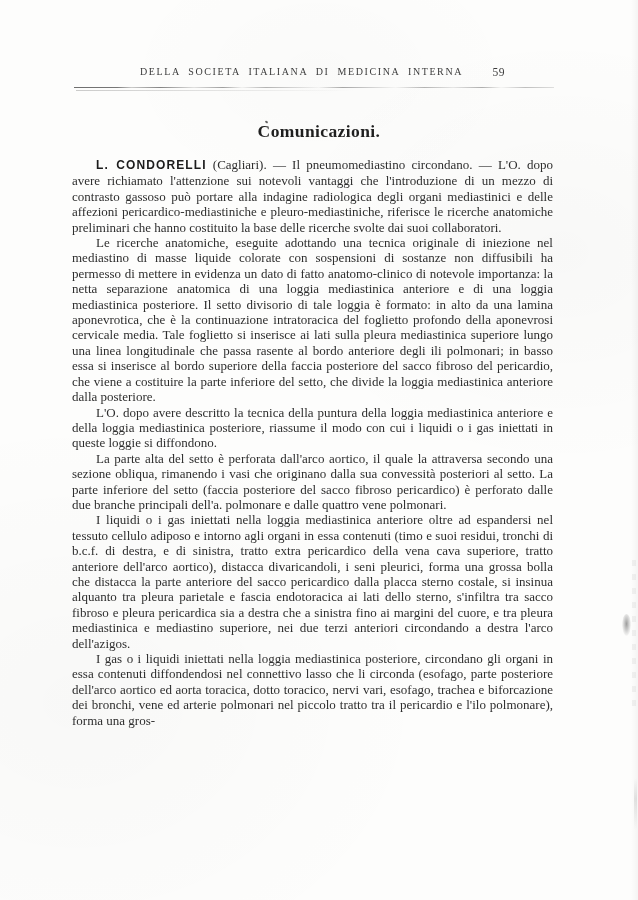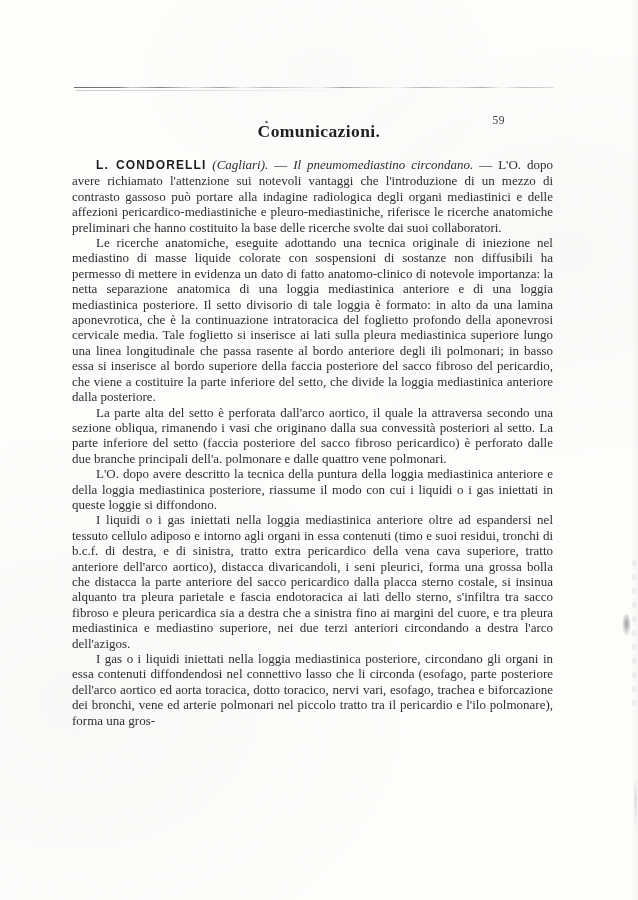--- a/index.html
+++ b/index.html
@@ -16,21 +16,21 @@
   }
   
   .running-head{
     position:absolute;top:66px;left:72px;width:481px;height:14px;
     font-size:10px;line-height:12px;color:#3c3c3c;
     text-align:center;letter-spacing:1.6px;word-spacing:4px;
     font-family:"Liberation Serif", serif;
   }
   .running-head .journal{display:inline-block;transform:translateX(-11px);}
   .running-head .pagenum{
-    position:absolute;right:48px;top:0;font-size:11.5px;letter-spacing:0.5px;word-spacing:0;margin-top:48px;
+    position:absolute;right:48px;top:0;font-size:11.5px;letter-spacing:0.5px;word-spacing:0;
   }
   
   .head-rule{
     position:absolute;top:87px;left:74px;width:480px;height:2px;
     background:linear-gradient(90deg,
       rgba(75,75,75,.8) 0%, rgba(75,75,75,.75) 9%, rgba(125,125,125,.4) 12%,
       rgba(80,80,80,.7) 18%, rgba(150,150,150,.28) 25%, rgba(95,95,95,.6) 31%,
       rgba(170,170,170,.12) 35%, rgba(105,105,105,.5) 40%, rgba(145,145,145,.3) 47%,
       rgba(180,180,180,.1) 51%, rgba(95,95,95,.55) 56%, rgba(135,135,135,.3) 63%,
       rgba(180,180,180,.1) 67%, rgba(105,105,105,.5) 73%, rgba(155,155,155,.22) 79%,
@@ -52,21 +52,21 @@
   .body-col{
     position:absolute;top:157px;left:72px;width:481px;
     font-size:13px;line-height:15.4px;text-align:justify;
     color:#2e2e2e;
   }
   .body-col p{margin:0;padding:0;text-indent:24px;}
   .author{
     font-family:"Liberation Sans", sans-serif;font-weight:700;
     font-size:12px;letter-spacing:1.1px;color:#1c1c1c;
   }
-  .it{font-style:italic;}
+  .it{}
   
   .speck{
     position:absolute;left:265px;top:121px;width:3px;height:2px;border-radius:50%;
     background:rgba(50,50,50,0.75);transform:rotate(25deg);
   }
   .smudge{
     position:absolute;left:622px;top:614px;width:9px;height:22px;border-radius:50%;
     background:radial-gradient(ellipse at 50% 45%, rgba(80,80,80,0.55), rgba(120,120,120,0.18) 55%, transparent 75%);
     filter:blur(0.6px);
   }
@@ -78,41 +78,42 @@
     position:absolute;left:634px;top:778px;width:3px;height:52px;
     background:linear-gradient(to bottom, transparent, rgba(100,100,100,0.16) 40%, transparent);
   }
 </style>
 </head>
 <body>
 
 <div class="scan-page">
 
   <div class="running-head">
+    <span class="journal">DELLA SOCIETA ITALIANA DI MEDICINA INTERNA</span>
     <span class="pagenum">59</span>
   </div>
 
   <div class="head-rule"></div>
 
   <div class="speck"></div>
 
   <h1 class="section-title" style="margin:0;">Comunicazioni.</h1>
 
   <div class="body-col">
     <p>
       <span class="author">L. CONDORELLI</span>
       <span class="it">(Cagliari).</span>
       <span>—</span>
       <span class="it">Il pneumomediastino circondano.</span>
       <span>—</span>
       <span>L'O. dopo avere richiamato l'attenzione sui notevoli vantaggi che l'introduzione di un mezzo di contrasto gassoso può portare alla indagine radiologica degli organi mediastinici e delle affezioni pericardico-mediastiniche e pleuro-mediastiniche, riferisce le ricerche anatomiche preliminari che hanno costituito la base delle ricerche svolte dai suoi collaboratori.</span>
     </p>
     <p>Le ricerche anatomiche, eseguite adottando una tecnica originale di iniezione nel mediastino di masse liquide colorate con sospensioni di sostanze non diffusibili ha permesso di mettere in evidenza un dato di fatto anatomo-clinico di notevole importanza: la netta separazione anatomica di una loggia mediastinica anteriore e di una loggia mediastinica posteriore. Il setto divisorio di tale loggia è formato: in alto da una lamina aponevrotica, che è la continuazione intratoracica del foglietto profondo della aponevrosi cervicale media. Tale foglietto si inserisce ai lati sulla pleura mediastinica superiore lungo una linea longitudinale che passa rasente al bordo anteriore degli ili polmonari; in basso essa si inserisce al bordo superiore della faccia posteriore del sacco fibroso del pericardio, che viene a costituire la parte inferiore del setto, che divide la loggia mediastinica anteriore dalla posteriore.</p>
+    <p>L'O. dopo avere descritto la tecnica della puntura della loggia mediastinica anteriore e della loggia mediastinica posteriore, riassume il modo con cui i liquidi o i gas iniettati in queste loggie si diffondono.</p>
     <p>La parte alta del setto è perforata dall'arco aortico, il quale la attraversa secondo una sezione obliqua, rimanendo i vasi che originano dalla sua convessità posteriori al setto. La parte inferiore del setto (faccia posteriore del sacco fibroso pericardico) è perforato dalle due branche principali dell'a. polmonare e dalle quattro vene polmonari.</p>
-    <p>L'O. dopo avere descritto la tecnica della puntura della loggia mediastinica anteriore e della loggia mediastinica posteriore, riassume il modo con cui i liquidi o i gas iniettati in queste loggie si diffondono.</p>
     <p>I liquidi o i gas iniettati nella loggia mediastinica anteriore oltre ad espandersi nel tessuto cellulo adiposo e intorno agli organi in essa contenuti (timo e suoi residui, tronchi di b.c.f. di destra, e di sinistra, tratto extra pericardico della vena cava superiore, tratto anteriore dell'arco aortico), distacca divaricandoli, i seni pleurici, forma una grossa bolla che distacca la parte anteriore del sacco pericardico dalla placca sterno costale, si insinua alquanto tra pleura parietale e fascia endotoracica ai lati dello sterno, s'infiltra tra sacco fibroso e pleura pericardica sia a destra che a sinistra fino ai margini del cuore, e tra pleura mediastinica e mediastino superiore, nei due terzi anteriori circondando a destra l'arco dell'azigos.</p>
     <p>I gas o i liquidi iniettati nella loggia mediastinica posteriore, circondano gli organi in essa contenuti diffondendosi nel connettivo lasso che li circonda (esofago, parte posteriore dell'arco aortico ed aorta toracica, dotto toracico, nervi vari, esofago, trachea e biforcazione dei bronchi, vene ed arterie polmonari nel piccolo tratto tra il pericardio e l'ilo polmonare), forma una gros-</p>
   </div>
 
   <div class="smudge"></div>
   <div class="edge-marks"></div>
   <div class="edge-marks2"></div>
 
 </div>
 

